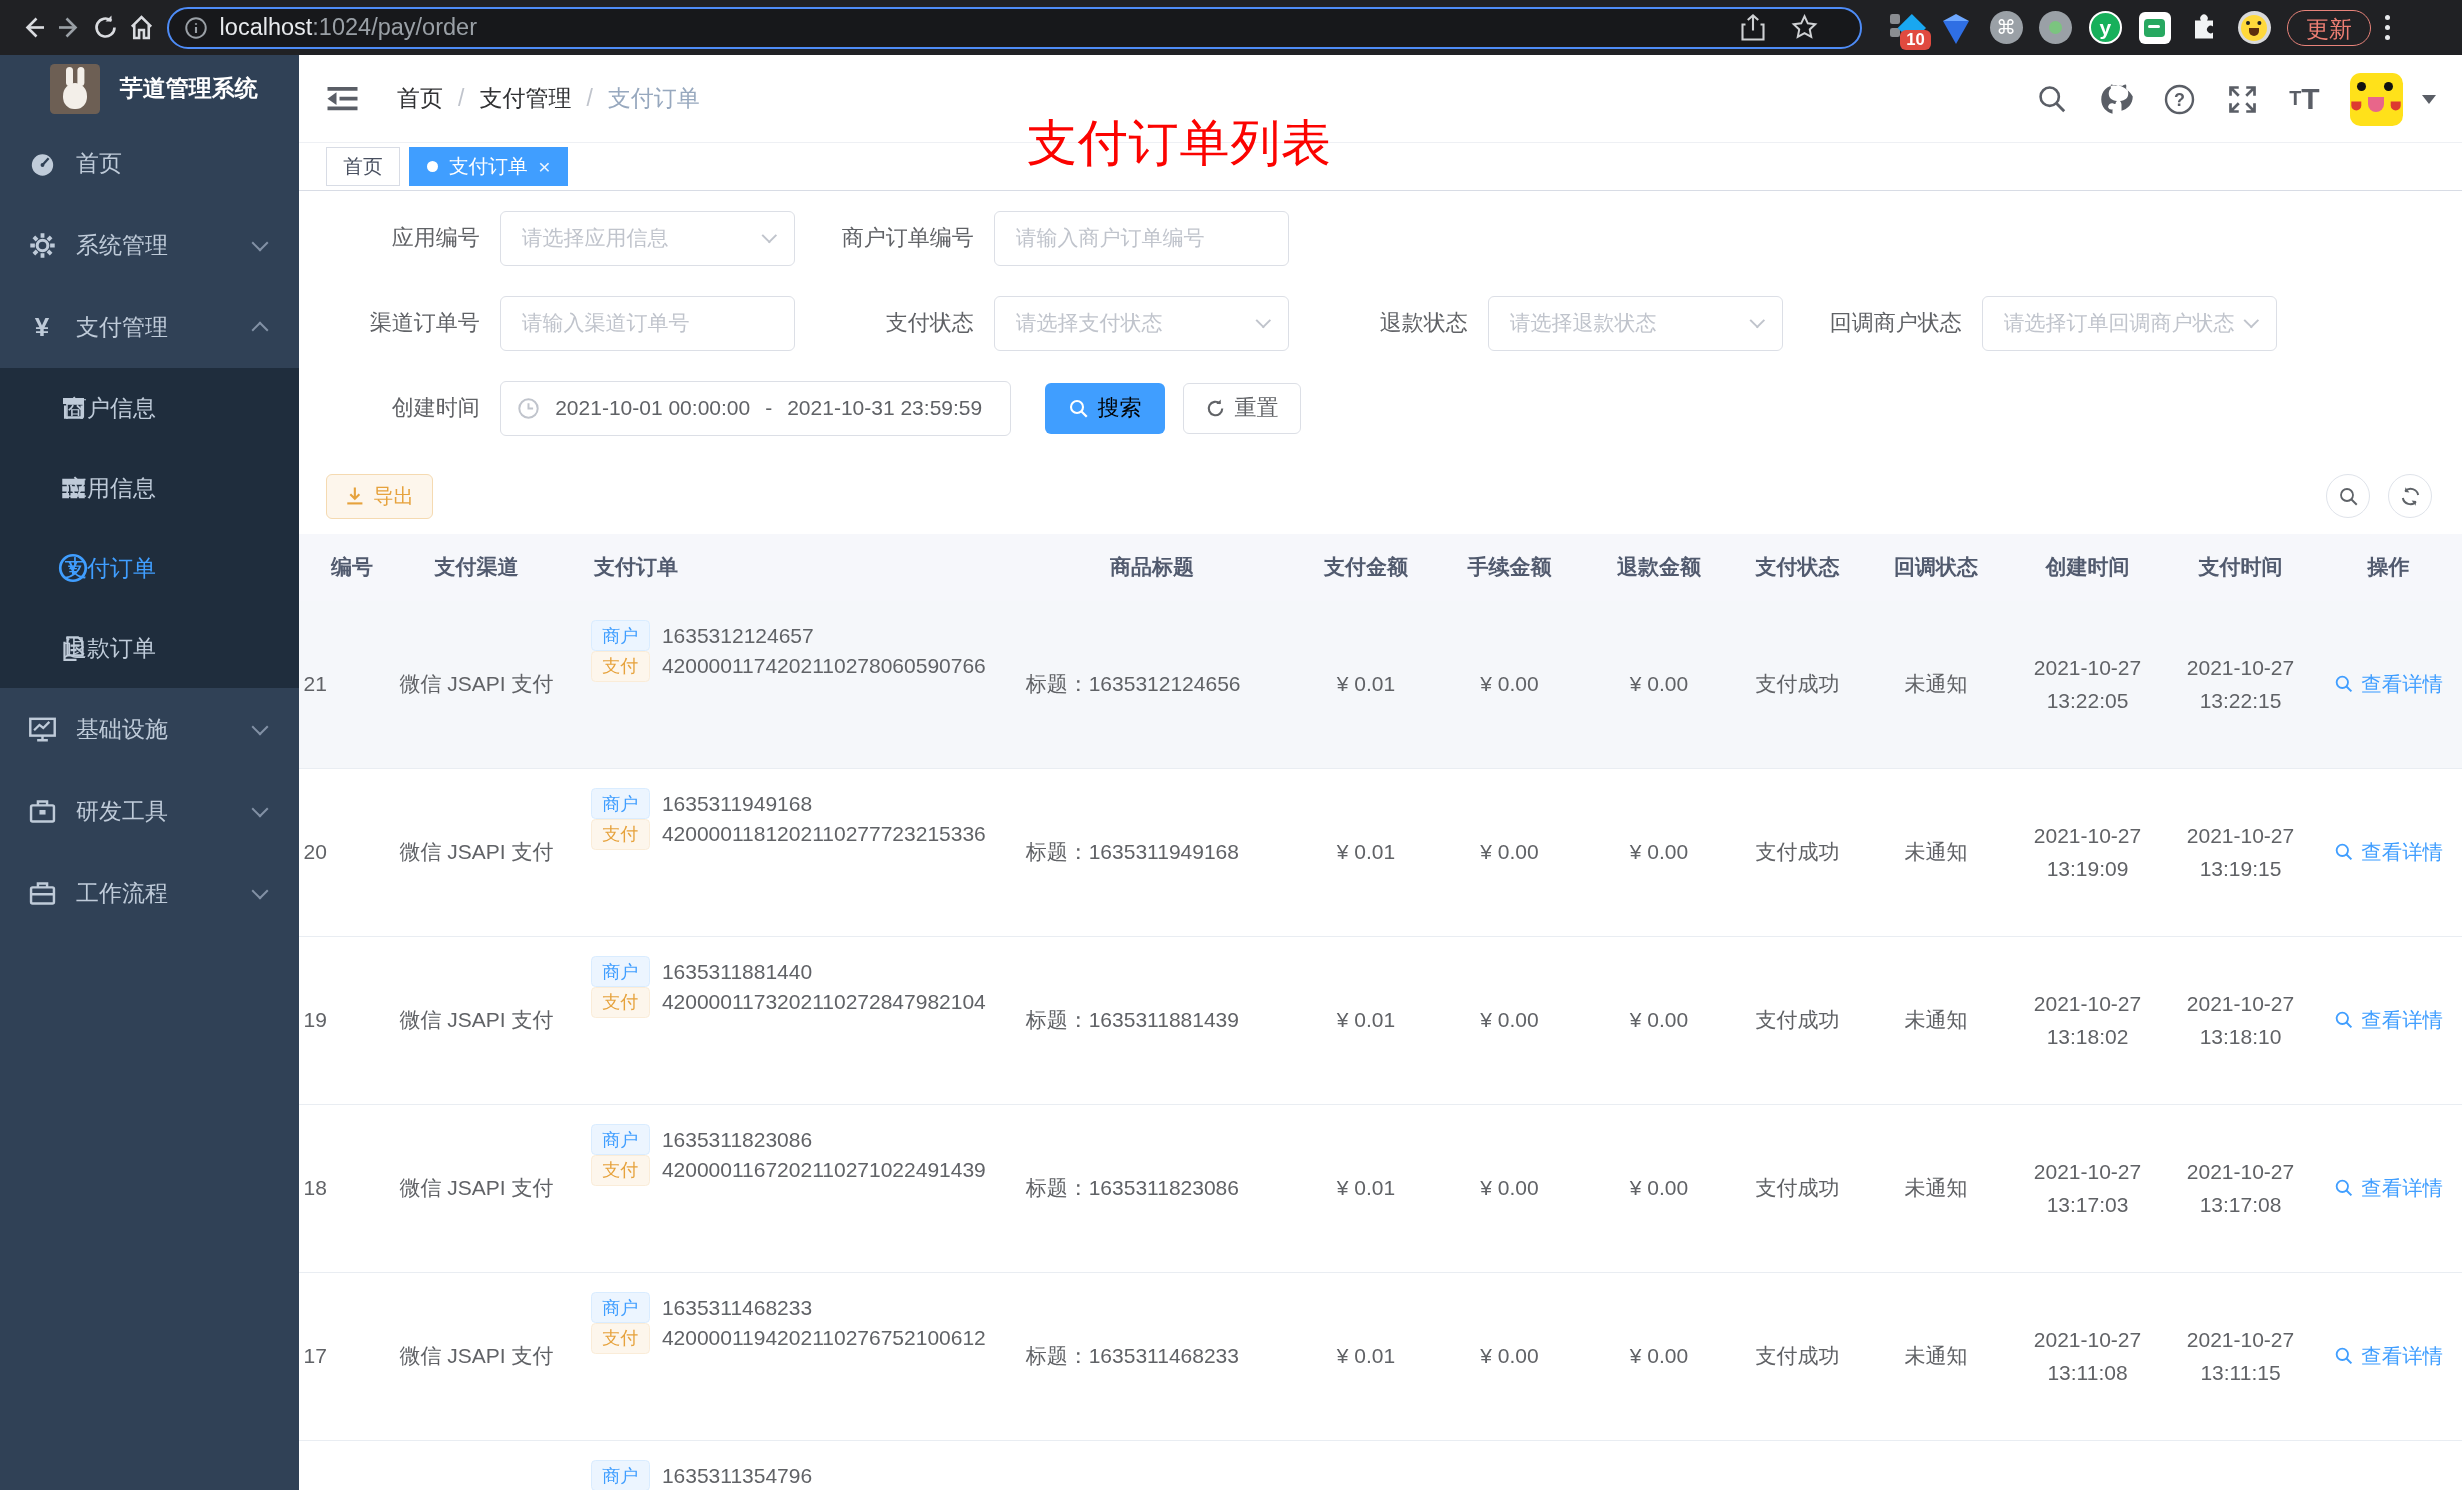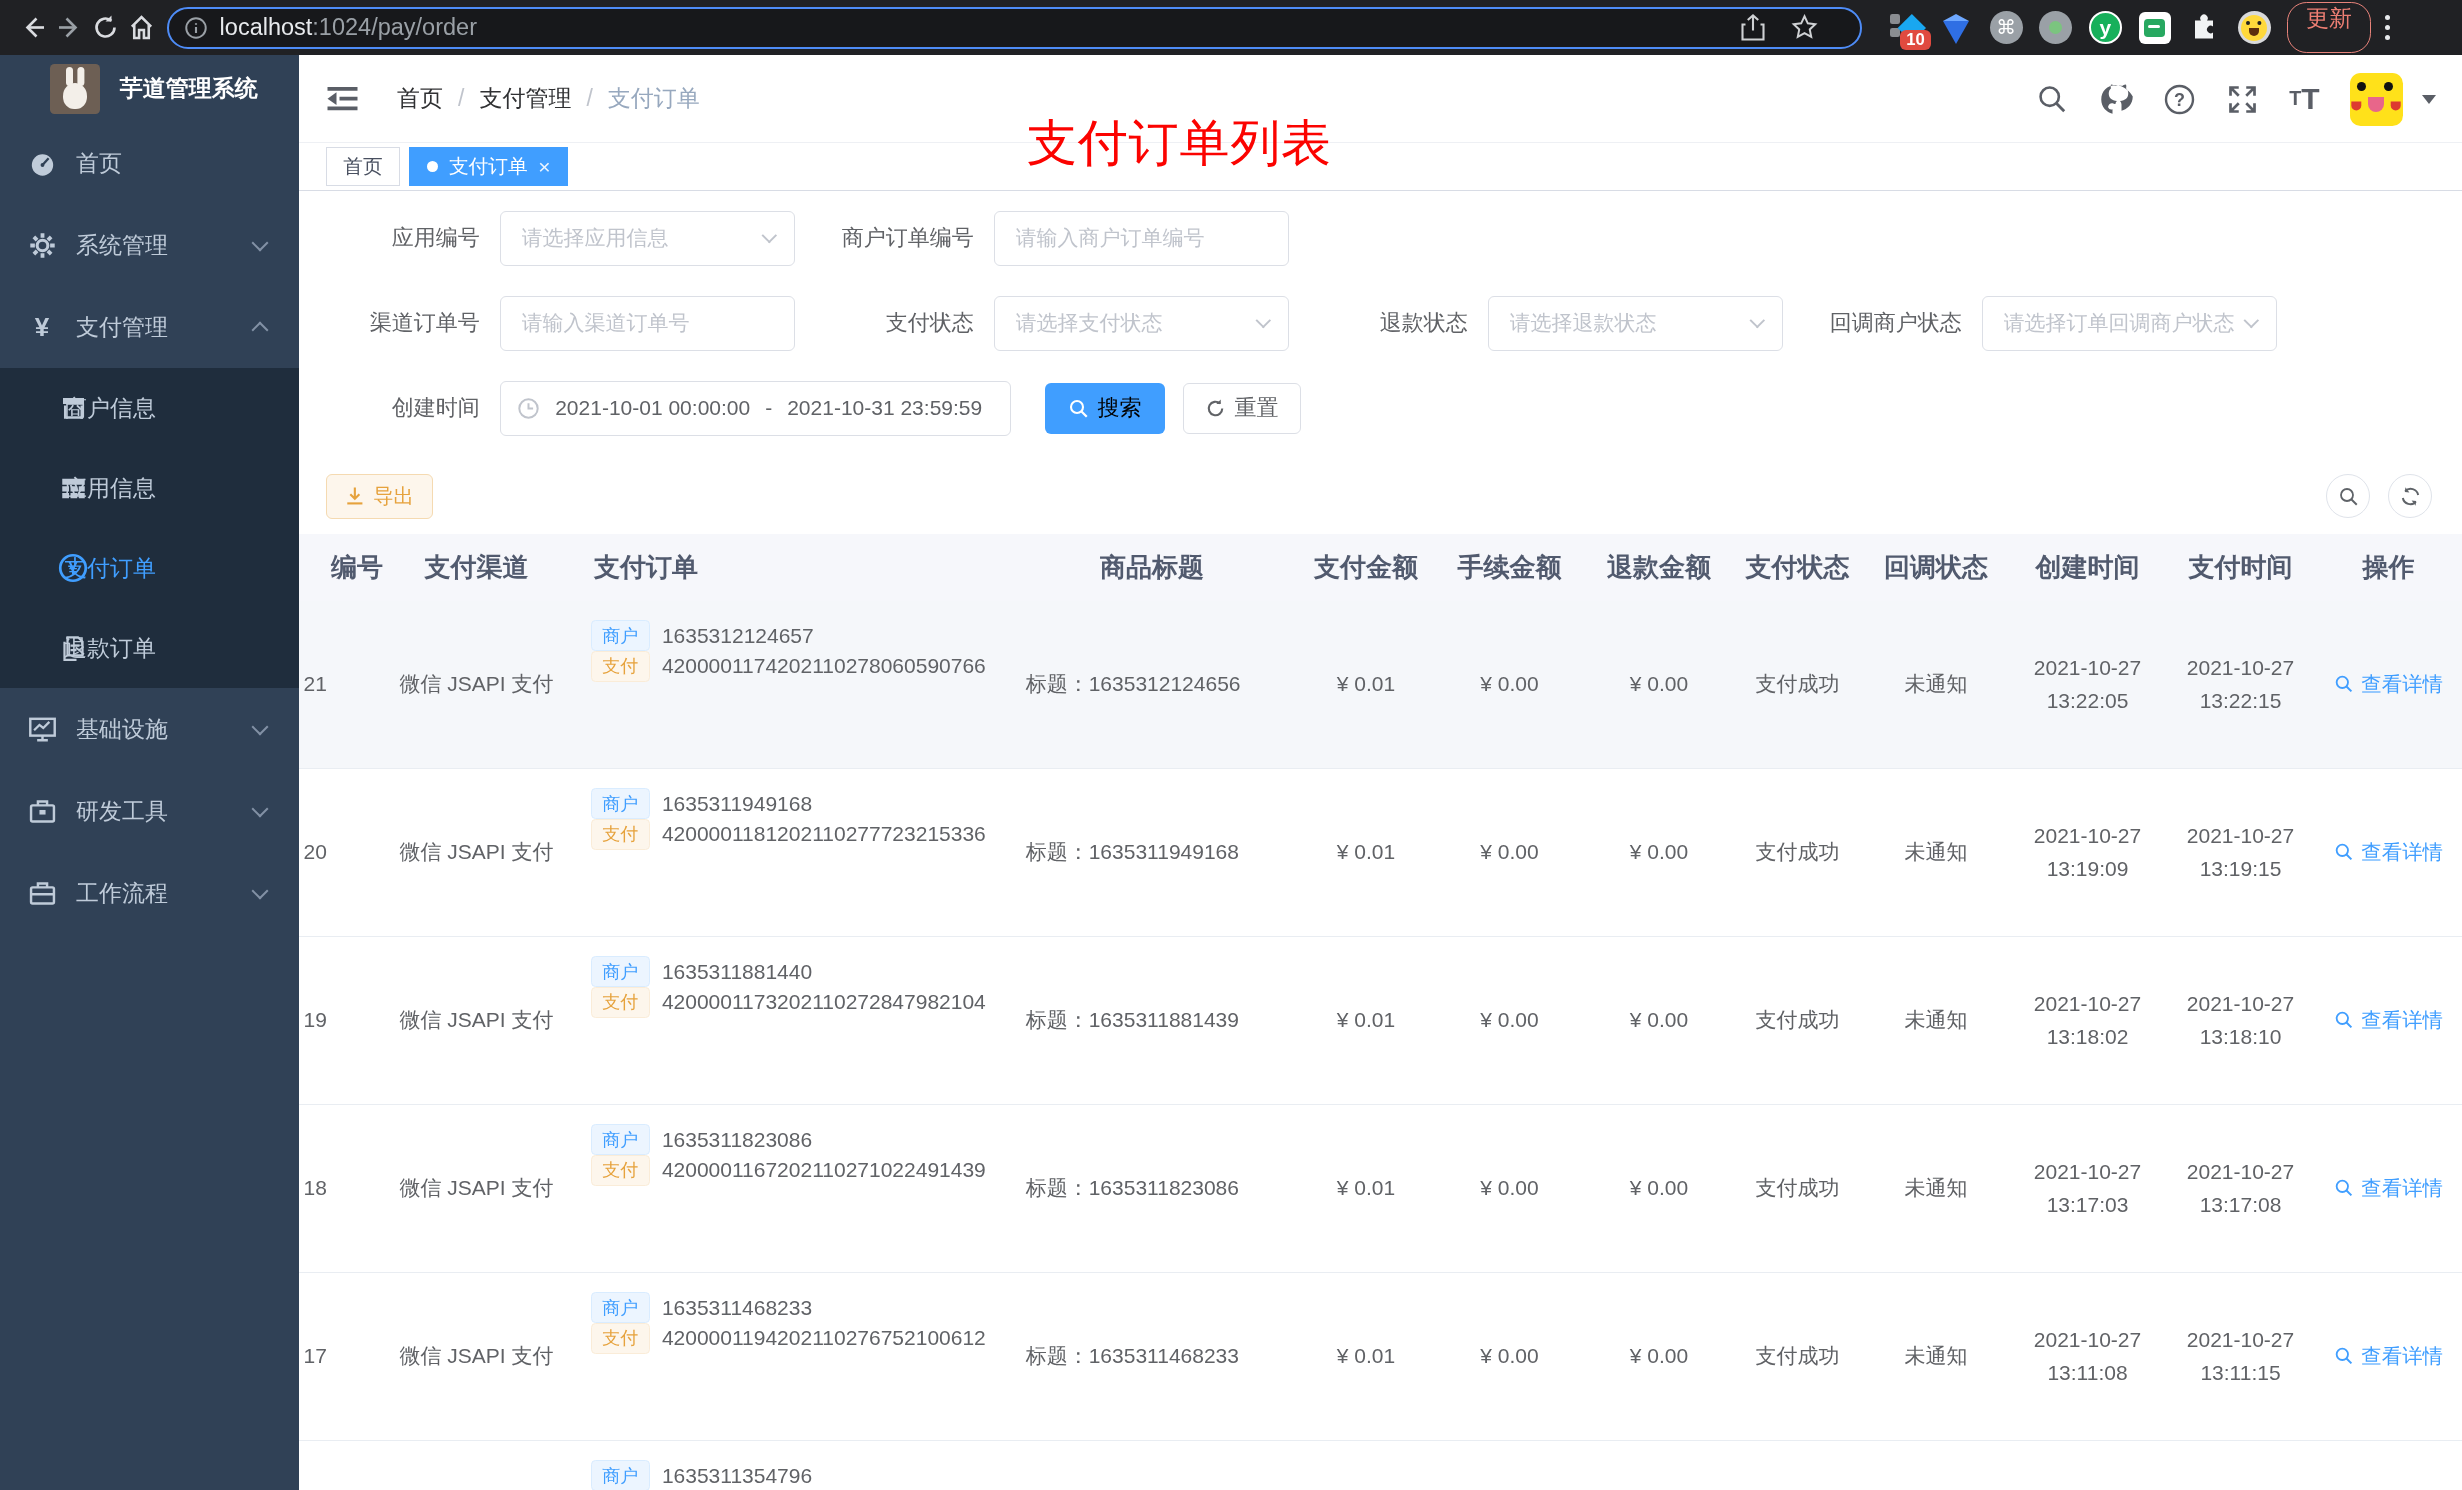--- a/index.html
+++ b/index.html
@@ -29,22 +29,22 @@
   .gcir.dot:after{content:"";width:13.6px;height:13.6px;border-radius:50%;background:#7bc47f}
   .ycir{width:33px;height:33px;border-radius:50%;background:#17b05b;color:#fff;font-size:21px;font-weight:700;
     display:flex;align-items:center;justify-content:center;border:2.3px solid #fff}
   .chatic{width:32px;height:32px;border-radius:6px;background:#fff;display:flex;align-items:center;justify-content:center}
   .chatic i{width:21px;height:18px;background:#27a860;border-radius:3.8px;position:relative;display:block}
   .chatic i:after{content:"";position:absolute;left:3.8px;top:6px;width:12px;height:3px;background:#fff;border-radius:1.5px}
   .emoji{width:33px;height:33px;border-radius:50%;background:#d9dadb;display:flex;align-items:center;justify-content:center}
   .emoji i{width:26px;height:26px;border-radius:50%;background:#ffd93b;position:relative;display:block}
   .emoji i:before{content:"";position:absolute;left:5.3px;top:6.8px;width:3.8px;height:3.8px;border-radius:50%;background:#222;box-shadow:11.4px 0 0 #222}
   .emoji i:after{content:"";position:absolute;left:7.6px;top:13.6px;width:10.6px;height:7.6px;border-radius:0 0 9px 9px;background:#5c2e0d}
-  .update{height:51px;margin-left:15px;border:1.5px solid #e8837a;border-radius:19.7px;color:#ec7e73;font-size:23px;
-    display:flex;align-items:flex-start;padding:0 18px;flex:none;cursor:pointer}
+  .update{height:36px;margin-left:15px;border:1.5px solid #e8837a;border-radius:19.7px;color:#ec7e73;font-size:23px;
+    display:flex;align-items:flex-end;padding:0 18px;flex:none;cursor:pointer}
   .vdots{margin-left:13.6px;display:flex;flex-direction:column;gap:4.5px;cursor:pointer}
   .vdots i{width:5.3px;height:5.3px;border-radius:50%;background:#e8eaed;display:block}
 
   
   .app{display:flex;height:1436px}
   .sidebar{width:299px;background:#304156;flex:none;color:#bfcbd9;position:relative}
   .main{flex:1;position:relative;background:#fff;min-width:0}
 
   
   .logo{height:67px;display:flex;align-items:center;padding-left:50px;gap:19.7px}
@@ -109,21 +109,21 @@
   .btn-reset{margin-left:18px;height:51px;padding:0 21px;background:#fff;border:1.5px solid #dcdfe6;color:#606266}
 
   
   .toolbar{margin:38px 30px 15px 26.5px;display:flex;align-items:center}
   .btn-export{height:45px;padding:0 18px;background:#fdf6ec;border:1.5px solid #f5dab1;color:#e6a23c;font-size:20.4px}
   .tb-right{margin-left:auto;display:flex;gap:18px}
   .circle-btn{width:44px;height:44px;border-radius:50%;border:1.5px solid #dfe3ea;background:#fff;display:flex;align-items:center;justify-content:center;color:#5f6368;cursor:pointer}
 
   
   .tgrid{display:grid;grid-template-columns:83px 189px 435px 292px 136px 151px 148px 129px 148px 155px 151px 145px}
-  .thead{height:67px;background:#f6f7fb;align-items:center;color:#515a6e;font-weight:700;font-size:26px}
+  .thead{height:67px;background:#f6f7fb;align-items:center;color:#515a6e;font-weight:700;font-size:21px}
   .th{text-align:center;white-space:nowrap}
   .th.c-id{text-align:left;padding-left:32px}
   .th.c-order{text-align:left;padding-left:23px}
   .trow{height:168px;align-items:center;border-bottom:1.5px solid #e9edf2;background:#fff;font-size:21px;color:#606266}
   .trow.hover{background:#f5f7fa}
   .td{text-align:center;white-space:nowrap}
   .td.c-id{text-align:left;padding-left:4.5px}
   .td.c-order{text-align:left;padding-left:19.7px;height:100%;display:flex;flex-direction:column;justify-content:flex-start;padding-top:19.7px;}
   .tagline{display:flex;align-items:center;gap:12px}
   .tag{font-size:18px;padding:5.3px 10.6px;border-radius:4.5px;line-height:1;flex:none}

